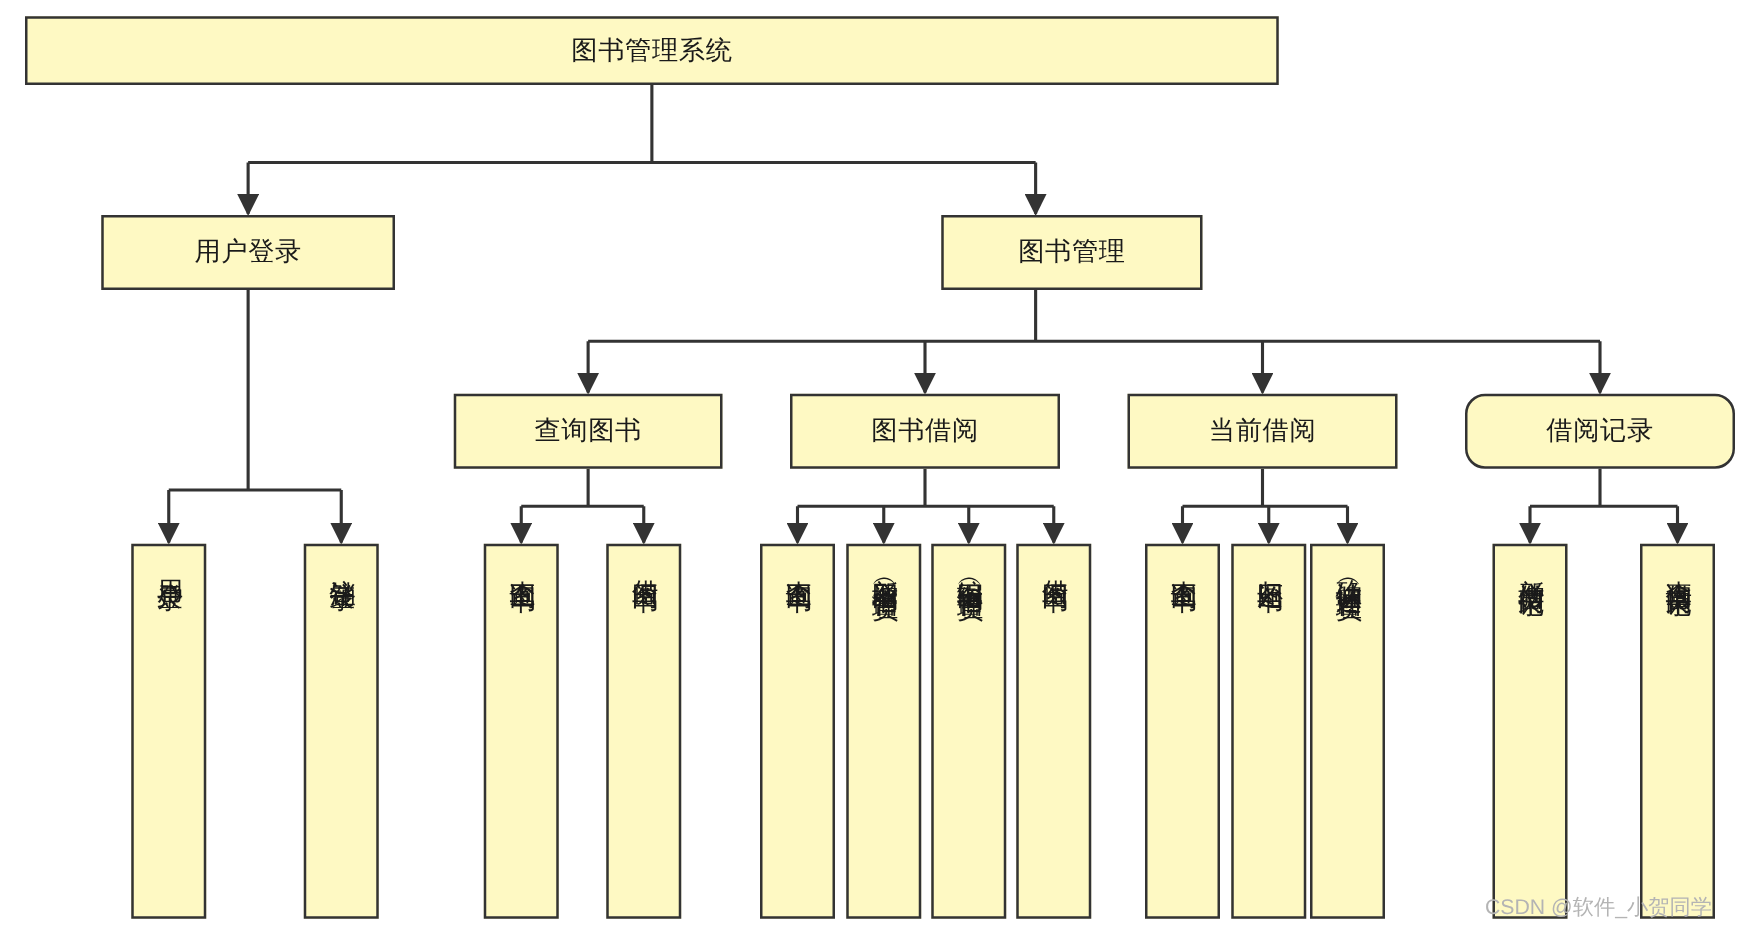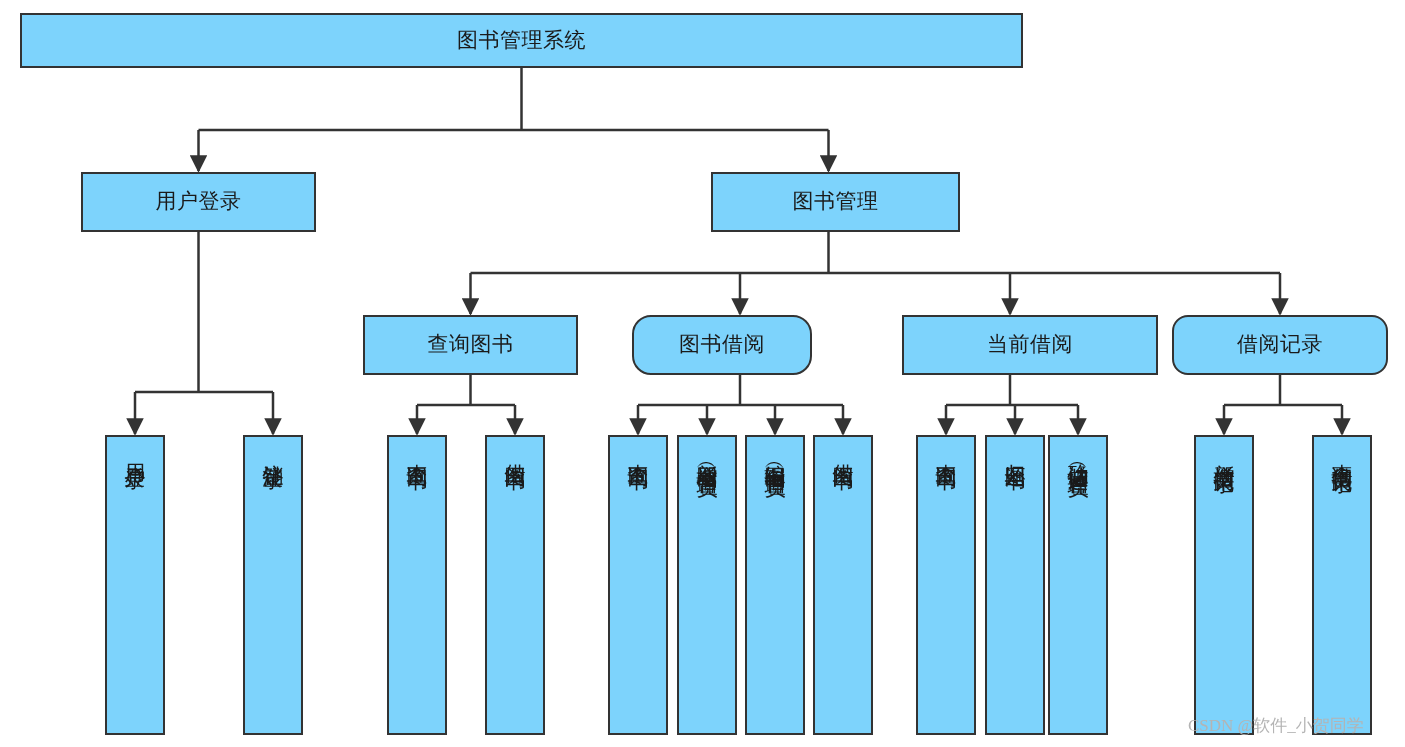--- a/index.html
+++ b/index.html
@@ -22,28 +22,27 @@
     position: absolute;
     left: 0;
     top: 0;
     width: 1405px;
     height: 747px;
     pointer-events: none;
   }
   .node {
     position: absolute;
     box-sizing: border-box;
-    background: #7dd3fc;
+    background: #fef9c3;
     border: 2px solid #333333;
     display: flex;
     align-items: center;
     justify-content: center;
     color: #1a1a1a;
     z-index: 2;
-    font-family: Liberation Serif, serif;
   }
   .node .lbl {
     display: block;
     text-align: center;
     letter-spacing: 0.5px;
   }
   
   .node.h .lbl {
     font-size: 21px;
     line-height: 1.1;
@@ -64,21 +63,21 @@
     white-space: nowrap;
   }
   #watermark {
     position: absolute;
     left: 1188px;
     top: 714px;
     font-size: 17px;
     color: #b4b4b4;
     white-space: nowrap;
     z-index: 5;
-    font-family: Liberation Serif, serif;
+    font-family: Liberation Sans, sans-serif;
   }
 </style>
 </head>
 <body>
 
 <div id="canvas">
 
   <svg id="wires" viewBox="0 0 1405 747" width="1405" height="747" xmlns="http://www.w3.org/2000/svg">
     <defs>
       <marker id="arrow" viewBox="0 0 10 10" refX="9" refY="5" markerWidth="7" markerHeight="7" orient="auto-start-reverse">
@@ -122,30 +121,30 @@
       </g>
   </svg>
 
   <div id="nodes-layer">
       <div class="node h" style="left: 20px; top: 13px; width: 1003px; height: 55px;">
         <span class="lbl">图书管理系统</span>
       </div>
       <div class="node h" style="left: 81px; top: 172px; width: 235px; height: 60px;">
         <span class="lbl">用户登录</span>
       </div>
-      <div class="node h" style="left: 711px; top: 172px; width: 249px; height: 60px;">
+      <div class="node h" style="left: 753px; top: 172px; width: 209px; height: 60px;">
         <span class="lbl">图书管理</span>
       </div>
       <div class="node h" style="left: 363px; top: 315px; width: 215px; height: 60px;">
         <span class="lbl">查询图书</span>
       </div>
-      <div class="node h" style="left: 632px; top: 315px; width: 180px; height: 60px; border-radius: 19px;">
+      <div class="node h" style="left: 632px; top: 315px; width: 216px; height: 60px;">
         <span class="lbl">图书借阅</span>
       </div>
-      <div class="node h" style="left: 902px; top: 315px; width: 256px; height: 60px;">
+      <div class="node h" style="left: 902px; top: 315px; width: 216px; height: 60px;">
         <span class="lbl">当前借阅</span>
       </div>
       <div class="node h" style="left: 1172px; top: 315px; width: 216px; height: 60px; border-radius: 16px;">
         <span class="lbl">借阅记录</span>
       </div>
       <div class="node v" style="left: 105px; top: 435px; width: 60px; height: 300px;">
         <span class="lbl">用户登录</span>
       </div>
       <div class="node v" style="left: 243px; top: 435px; width: 60px; height: 300px;">
         <span class="lbl">注销登录</span>

